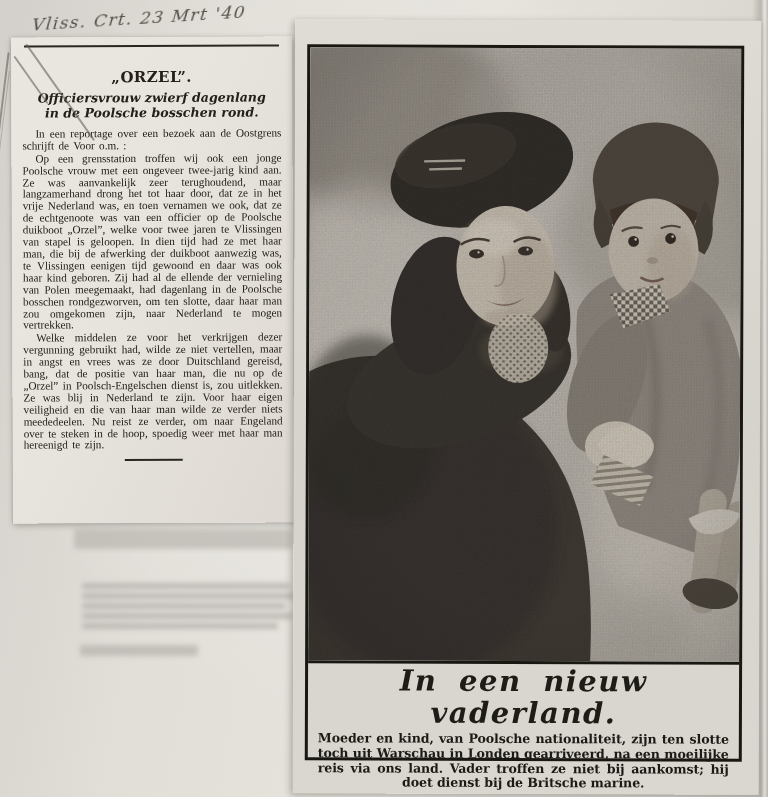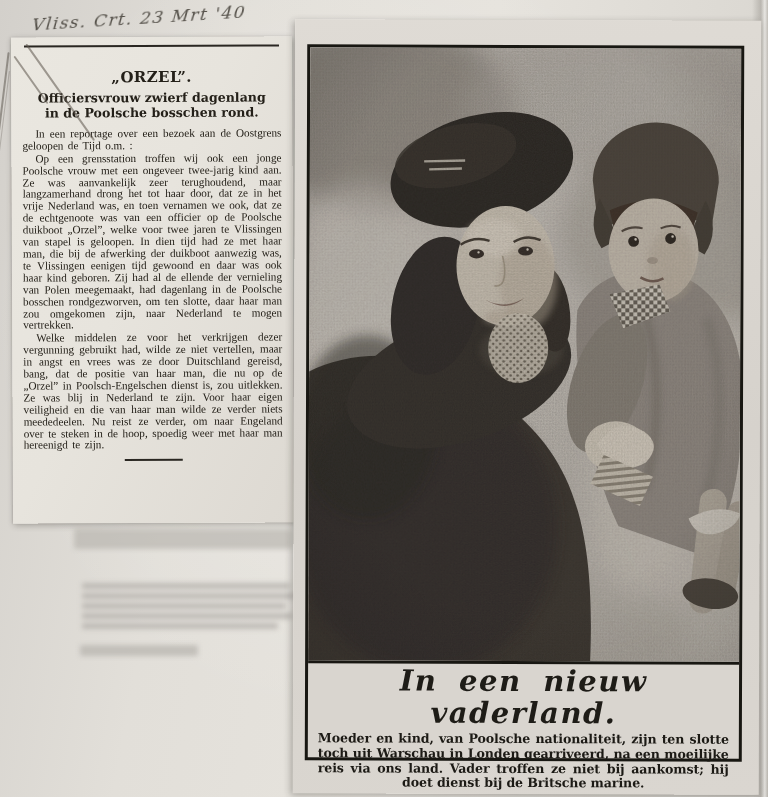--- a/index.html
+++ b/index.html
@@ -51,21 +51,21 @@
   }
   .pencil-a{left:16px;top:6px;width:118px;transform:rotate(55deg);}
   .pencil-b{left:4px;top:18px;width:58px;transform:rotate(55deg);}
   .top-rule{height:2px;background:#2a2722;margin:0 2px 5px 2px;}
   .headline{
     font-family:"DejaVu Serif",serif;font-weight:bold;text-align:center;
     font-size:15px;line-height:1.14;letter-spacing:.4px;margin:0 0 5px 0;
   }
   .subhead{
     font-family:"DejaVu Serif",serif;font-weight:bold;text-align:center;
-    font-size:12.6px;line-height:1.18;max-width:238px;margin:0 auto 7px auto;
+    font-size:12.6px;line-height:1.18;max-width:238px;margin:0 auto 7px auto;font-style:italic;
   }
   .body-copy p{
     font-size:11.2px;line-height:11.9px;text-align:justify;
     text-indent:13px;margin:0 0 1px 0;word-spacing:.14em;
   }
   .end-divider{width:58px;height:2px;background:#2a2722;margin:8px auto 0 auto;}
   
   .photo-clip{
     position:absolute;left:294px;top:20px;width:466px;height:774px;
     background:linear-gradient(175deg,#dfdbd5 0%,#d6d2cc 55%,#dad6d0 100%);
@@ -118,21 +118,21 @@
   <div class="top-rule"></div>
 
   <h1 class="headline">
     <br>
     <span>„ORZEL”.</span>
   </h1>
 
   <h2 class="subhead">Officiersvrouw zwierf dagenlang in de Poolsche bosschen rond.</h2>
 
   <div class="body-copy">
-    <p>In een reportage over een bezoek aan de Oostgrens geloopen de Tijd o.m. :</p>
+    <p>In een reportage over een bezoek aan de Oostgrens schrijft de Voor o.m. :</p>
     <p>Op een grensstation troffen wij ook een jonge Poolsche vrouw met een ongeveer twee-jarig kind aan. Ze was aanvankelijk zeer terughoudend, maar langzamerhand drong het tot haar door, dat ze in het vrije Nederland was, en toen vernamen we ook, dat ze de echtgenoote was van een officier op de Poolsche duikboot „Orzel”, welke voor twee jaren te Vlissingen van stapel is geloopen. In dien tijd had ze met haar man, die bij de afwerking der duikboot aanwezig was, te Vlissingen eenigen tijd gewoond en daar was ook haar kind geboren. Zij had al de ellende der vernieling van Polen meegemaakt, had dagenlang in de Poolsche bosschen rondgezworven, om ten slotte, daar haar man zou omgekomen zijn, naar Nederland te mogen vertrekken.</p>
     <p>Welke middelen ze voor het verkrijgen dezer vergunning gebruikt had, wilde ze niet vertellen, maar in angst en vrees was ze door Duitschland gereisd, bang, dat de positie van haar man, die nu op de „Orzel” in Poolsch-Engelschen dienst is, zou uitlekken. Ze was blij in Nederland te zijn. Voor haar eigen veiligheid en die van haar man wilde ze verder niets meededeelen. Nu reist ze verder, om naar Engeland over te steken in de hoop, spoedig weer met haar man hereenigd te zijn.</p>
   </div>
 
   <div class="end-divider"></div>
 </div>
 
 <div class="photo-clip">
   <div class="news-frame">
 

